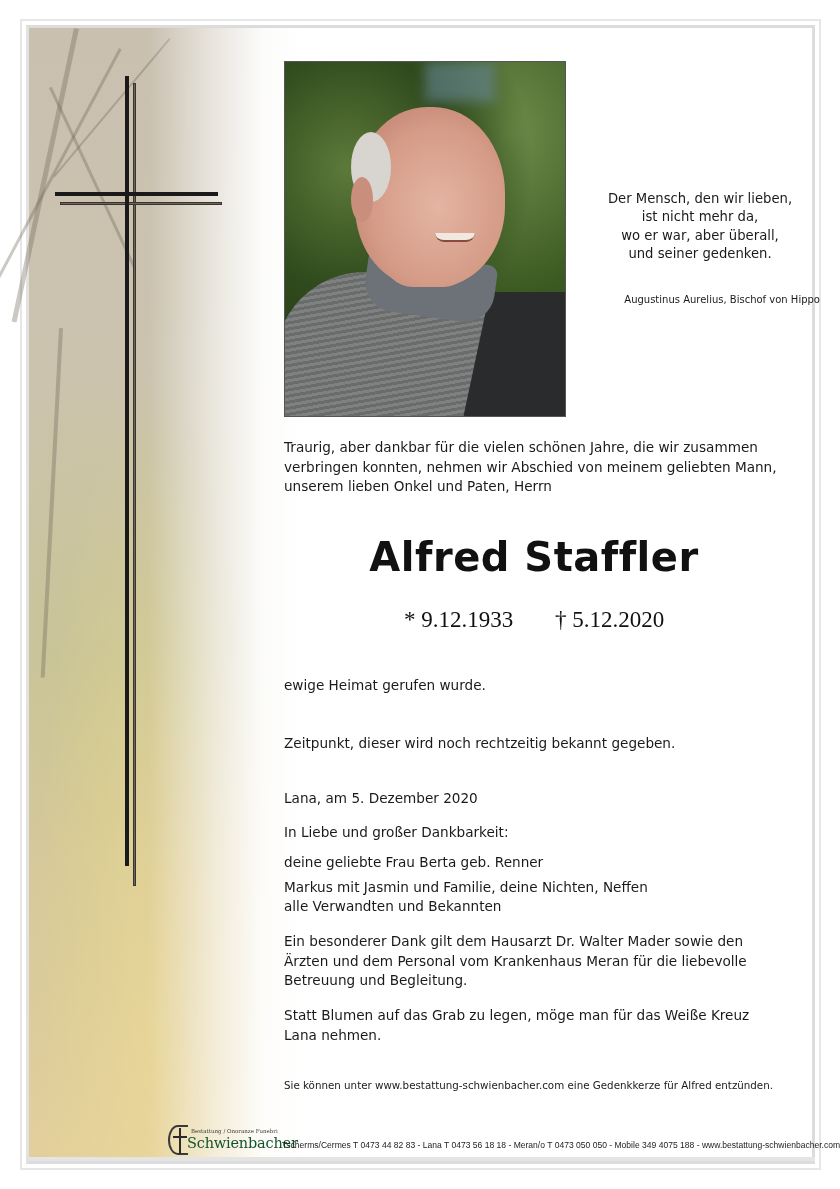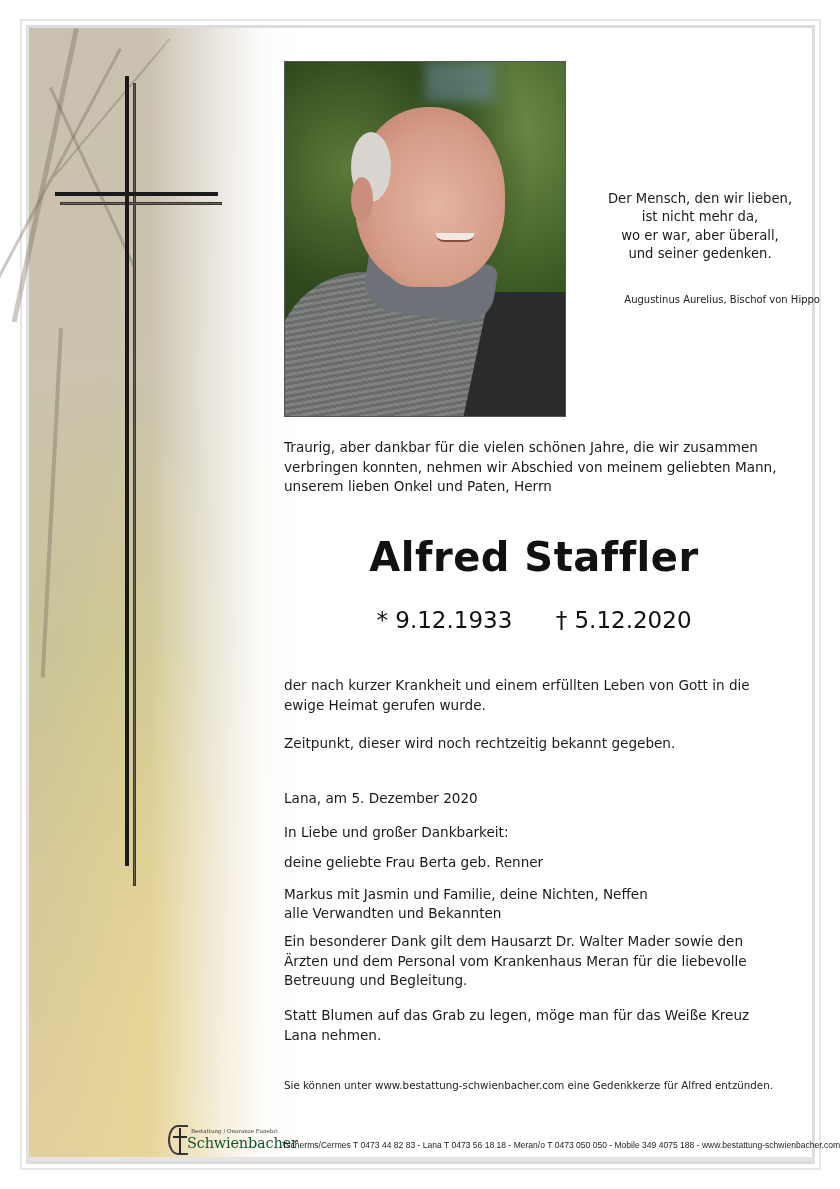--- a/index.html
+++ b/index.html
@@ -40,21 +40,21 @@
   .photo .hair { position:absolute; left:66px; top:70px; width:40px; height:70px; border-radius:50%; background:#d8d4cf; }
   .photo .ear { position:absolute; left:66px; top:115px; width:22px; height:45px; border-radius:50%; background:#c98f7c; }
   .photo .mouth { position:absolute; left:150px; top:171px; width:40px; height:7px; border-radius:0 0 12px 12px; background:#f1e8e0; border-bottom:2px solid #8a4a40; }
 
   .quote { position:absolute; left:580px; top:190px; width:240px; text-align:center;
            font-size:13.2px; line-height:18.4px; color:#1a1a1a; }
   .quote-author { position:absolute; left:580px; top:294px; width:240px; text-align:right; font-size:10px; color:#1a1a1a; }
 
   .text-block { position:absolute; left:284px; font-size:13.6px; line-height:19.6px; color:#1a1a1a; white-space:nowrap; }
   .name { position:absolute; left:284px; top:534px; width:500px; text-align:center; font-size:40px; letter-spacing:0.5px; color:#111;font-weight:bold; }
-  .dates { position:absolute; left:284px; top:607px; width:500px; text-align:center; font-size:23px; color:#111; }
+  .dates { position:absolute; left:284px; top:607px; width:500px; text-align:center; font-size:23px; color:#111;font-family:Liberation Serif, serif; }
   .dates span { display:inline-block; margin:0 18px; }
 
   .candle-note { position:absolute; left:284px; top:1079px; font-size:10.3px; color:#1a1a1a; white-space:nowrap; }
 
   .footer-bar { position:absolute; left:29px; top:1157px; width:786px; height:4px; background:#e4e4e4; }
   .logo { position:absolute; left:168px; top:1125px; width:110px; height:30px; }
   .logo .arc { position:absolute; left:0; top:0; width:20px; height:30px; border:2px solid #3a3a3a; border-right:none; border-radius:50% 0 0 50%; box-sizing:border-box; }
   .logo .cv { position:absolute; left:11px; top:3px; width:2px; height:26px; background:#2a2a2a; }
   .logo .ch { position:absolute; left:5px; top:11px; width:14px; height:2px; background:#2a2a2a; }
   .logo .small { position:absolute; left:23px; top:3px; font-family:"DejaVu Serif", serif; font-size:5.5px; color:#3a3a3a; white-space:nowrap; }
@@ -109,34 +109,33 @@
   <div>unserem lieben Onkel und Paten, Herrn</div>
 </div>
 
 <div class="name">Alfred Staffler</div>
 <div class="dates">
   <span>* 9.12.1933</span>
   <span>† 5.12.2020</span>
 </div>
 
 <div class="text-block" style="top:676px;">
-  <div>der nach kurzer Krankheit und einem erfüllten Leben von Gott in die</div>
   <div>ewige Heimat gerufen wurde.</div>
 </div>
 
 <div class="text-block" style="top:734px;">
   <div>Zeitpunkt, dieser wird noch rechtzeitig bekannt gegeben.</div>
 </div>
 
 <div class="text-block" style="top:789px;">Lana, am 5. Dezember 2020</div>
 
 <div class="text-block" style="top:823px;">In Liebe und großer Dankbarkeit:</div>
 
 <div class="text-block" style="top:853px;">
-  <div style="margin-bottom:12px;">deine geliebte Frau Berta geb. Renner</div>
+  <div style="margin-bottom:5px;">deine geliebte Frau Berta geb. Renner</div>
   <div>Markus mit Jasmin und Familie, deine Nichten, Neffen</div>
   <div>alle Verwandten und Bekannten</div>
 </div>
 
 <div class="text-block" style="top:932px;">
   <div>Ein besonderer Dank gilt dem Hausarzt Dr. Walter Mader sowie den</div>
   <div>Ärzten und dem Personal vom Krankenhaus Meran für die liebevolle</div>
   <div>Betreuung und Begleitung.</div>
 </div>
 

